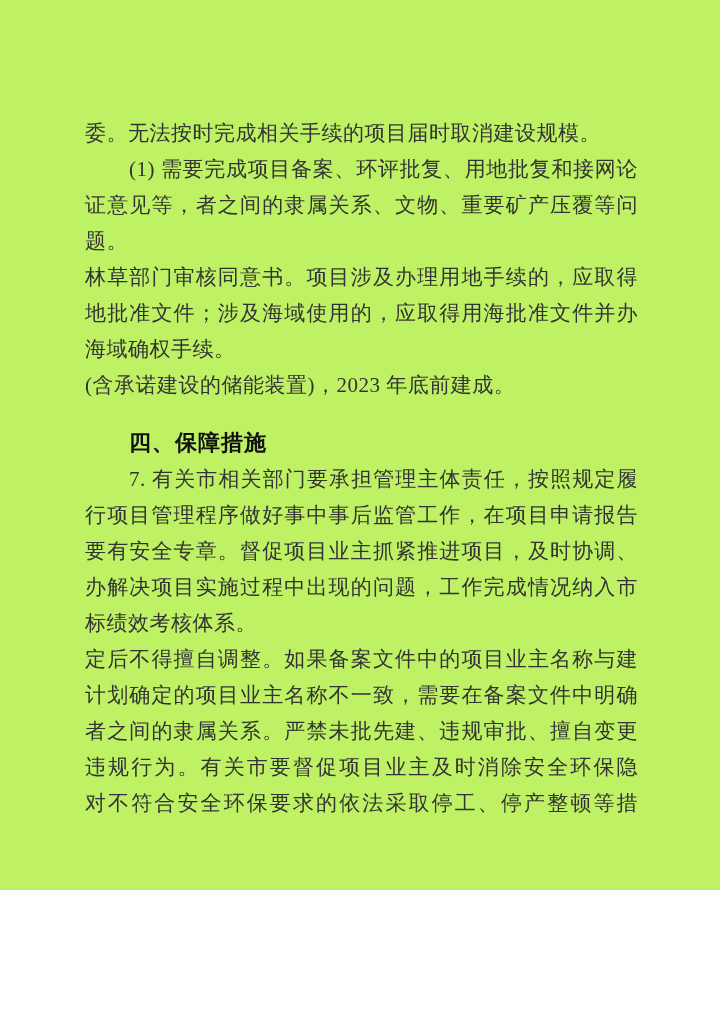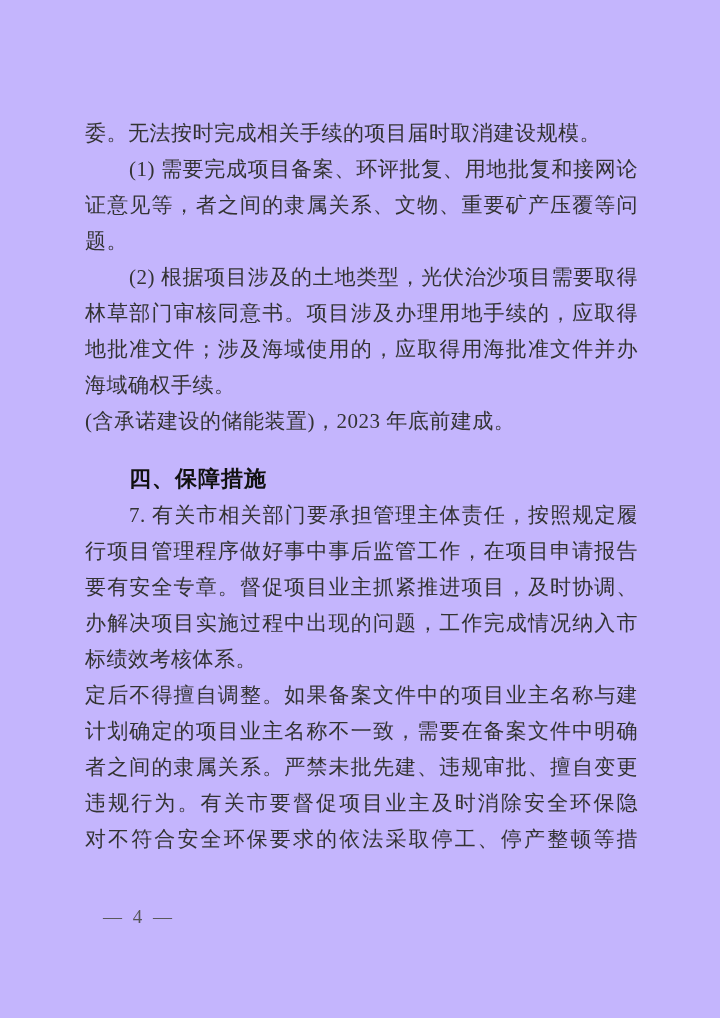--- a/index.html
+++ b/index.html
@@ -3,22 +3,22 @@
 <meta charset="utf-8">
 <style>
   html, body {
     margin: 0;
     padding: 0;
     background: #ffffff;
   }
   .page {
     position: relative;
     width: 720px;
-    height: 1018px;
-    background: #c4b5fd;
+    height: 890px;
+    background: #bef264;
     overflow: hidden;
     font-family: "Liberation Serif", "DejaVu Serif", serif;
   }
   .textblock {
     position: absolute;
     left: 85px;
     top: 115px;
     width: 553px;
   }
   .line {
@@ -61,21 +61,20 @@
 </style>
 </head>
 <body>
 
 <div class="page">
   <div class="textblock">
     <div class="line last">委。无法按时完成相关手续的项目届时取消建设规模。</div>
     <div class="line ind">(1) 需要完成项目备案、环评批复、用地批复和接网论</div>
     <div class="line">证意见等，者之间的隶属关系、文物、重要矿产压覆等问</div>
     <div class="line last">题。</div>
-    <div class="line ind">(2) 根据项目涉及的土地类型，光伏治沙项目需要取得</div>
     <div class="line">林草部门审核同意书。项目涉及办理用地手续的，应取得用</div>
     <div class="line">地批准文件；涉及海域使用的，应取得用海批准文件并办理</div>
     <div class="line last">海域确权手续。</div>
     <div class="line last">(含承诺建设的储能装置)，2023 年底前建成。</div>
     <div class="line ind heading">四、保障措施</div>
     <div class="line ind">7. 有关市相关部门要承担管理主体责任，按照规定履</div>
     <div class="line">行项目管理程序做好事中事后监管工作，在项目申请报告中</div>
     <div class="line">要有安全专章。督促项目业主抓紧推进项目，及时协调、督</div>
     <div class="line">办解决项目实施过程中出现的问题，工作完成情况纳入市目</div>
     <div class="line last">标绩效考核体系。</div>

